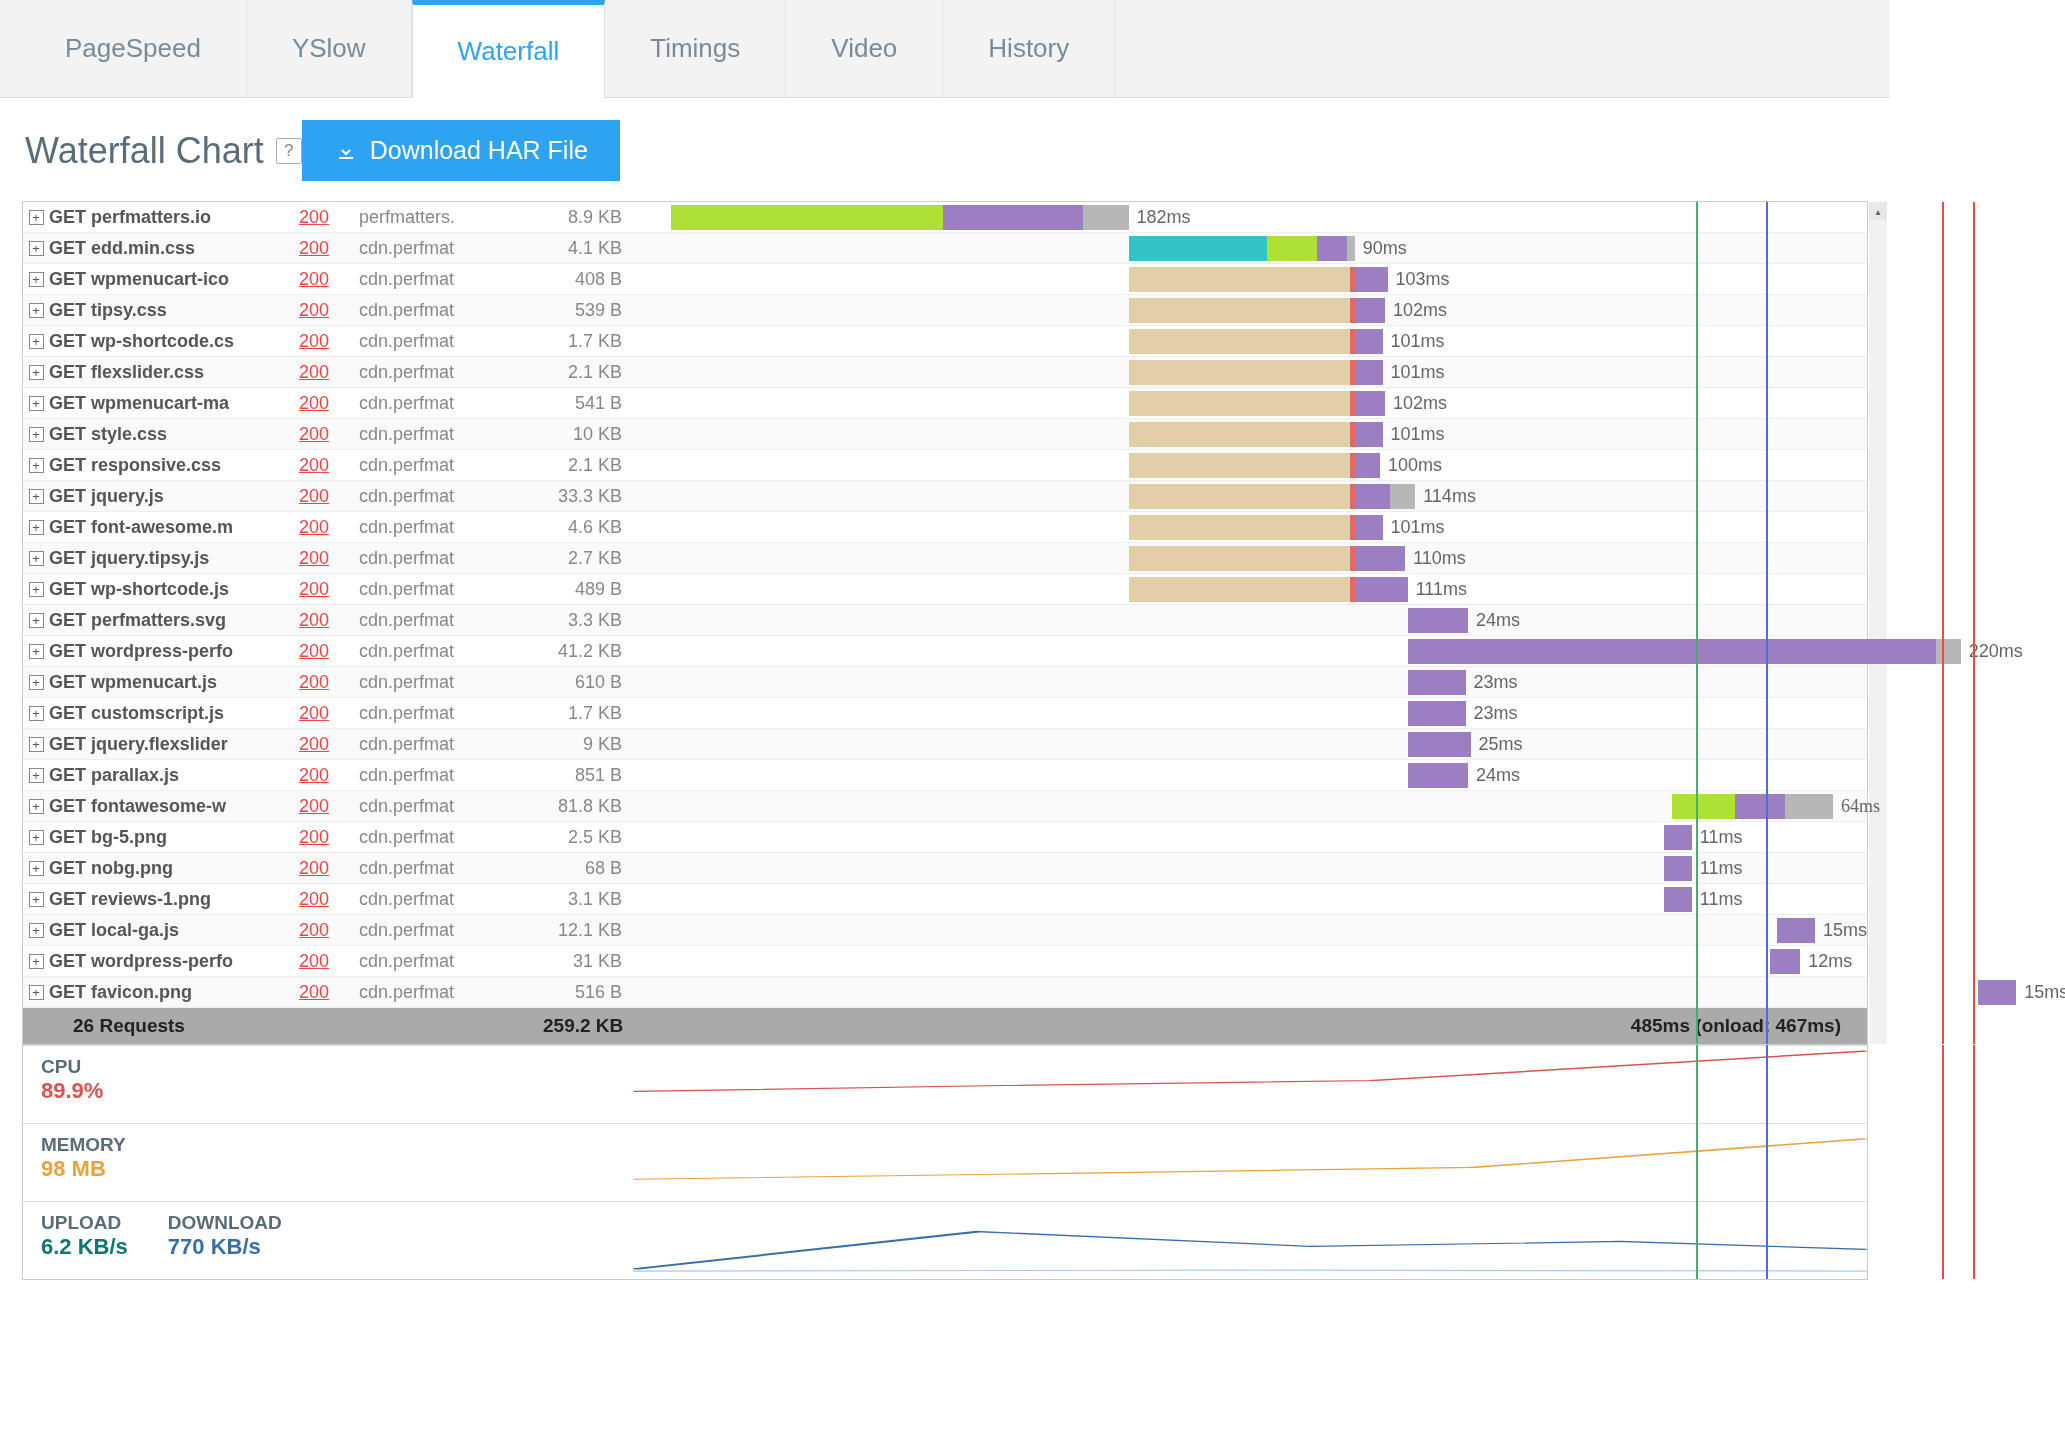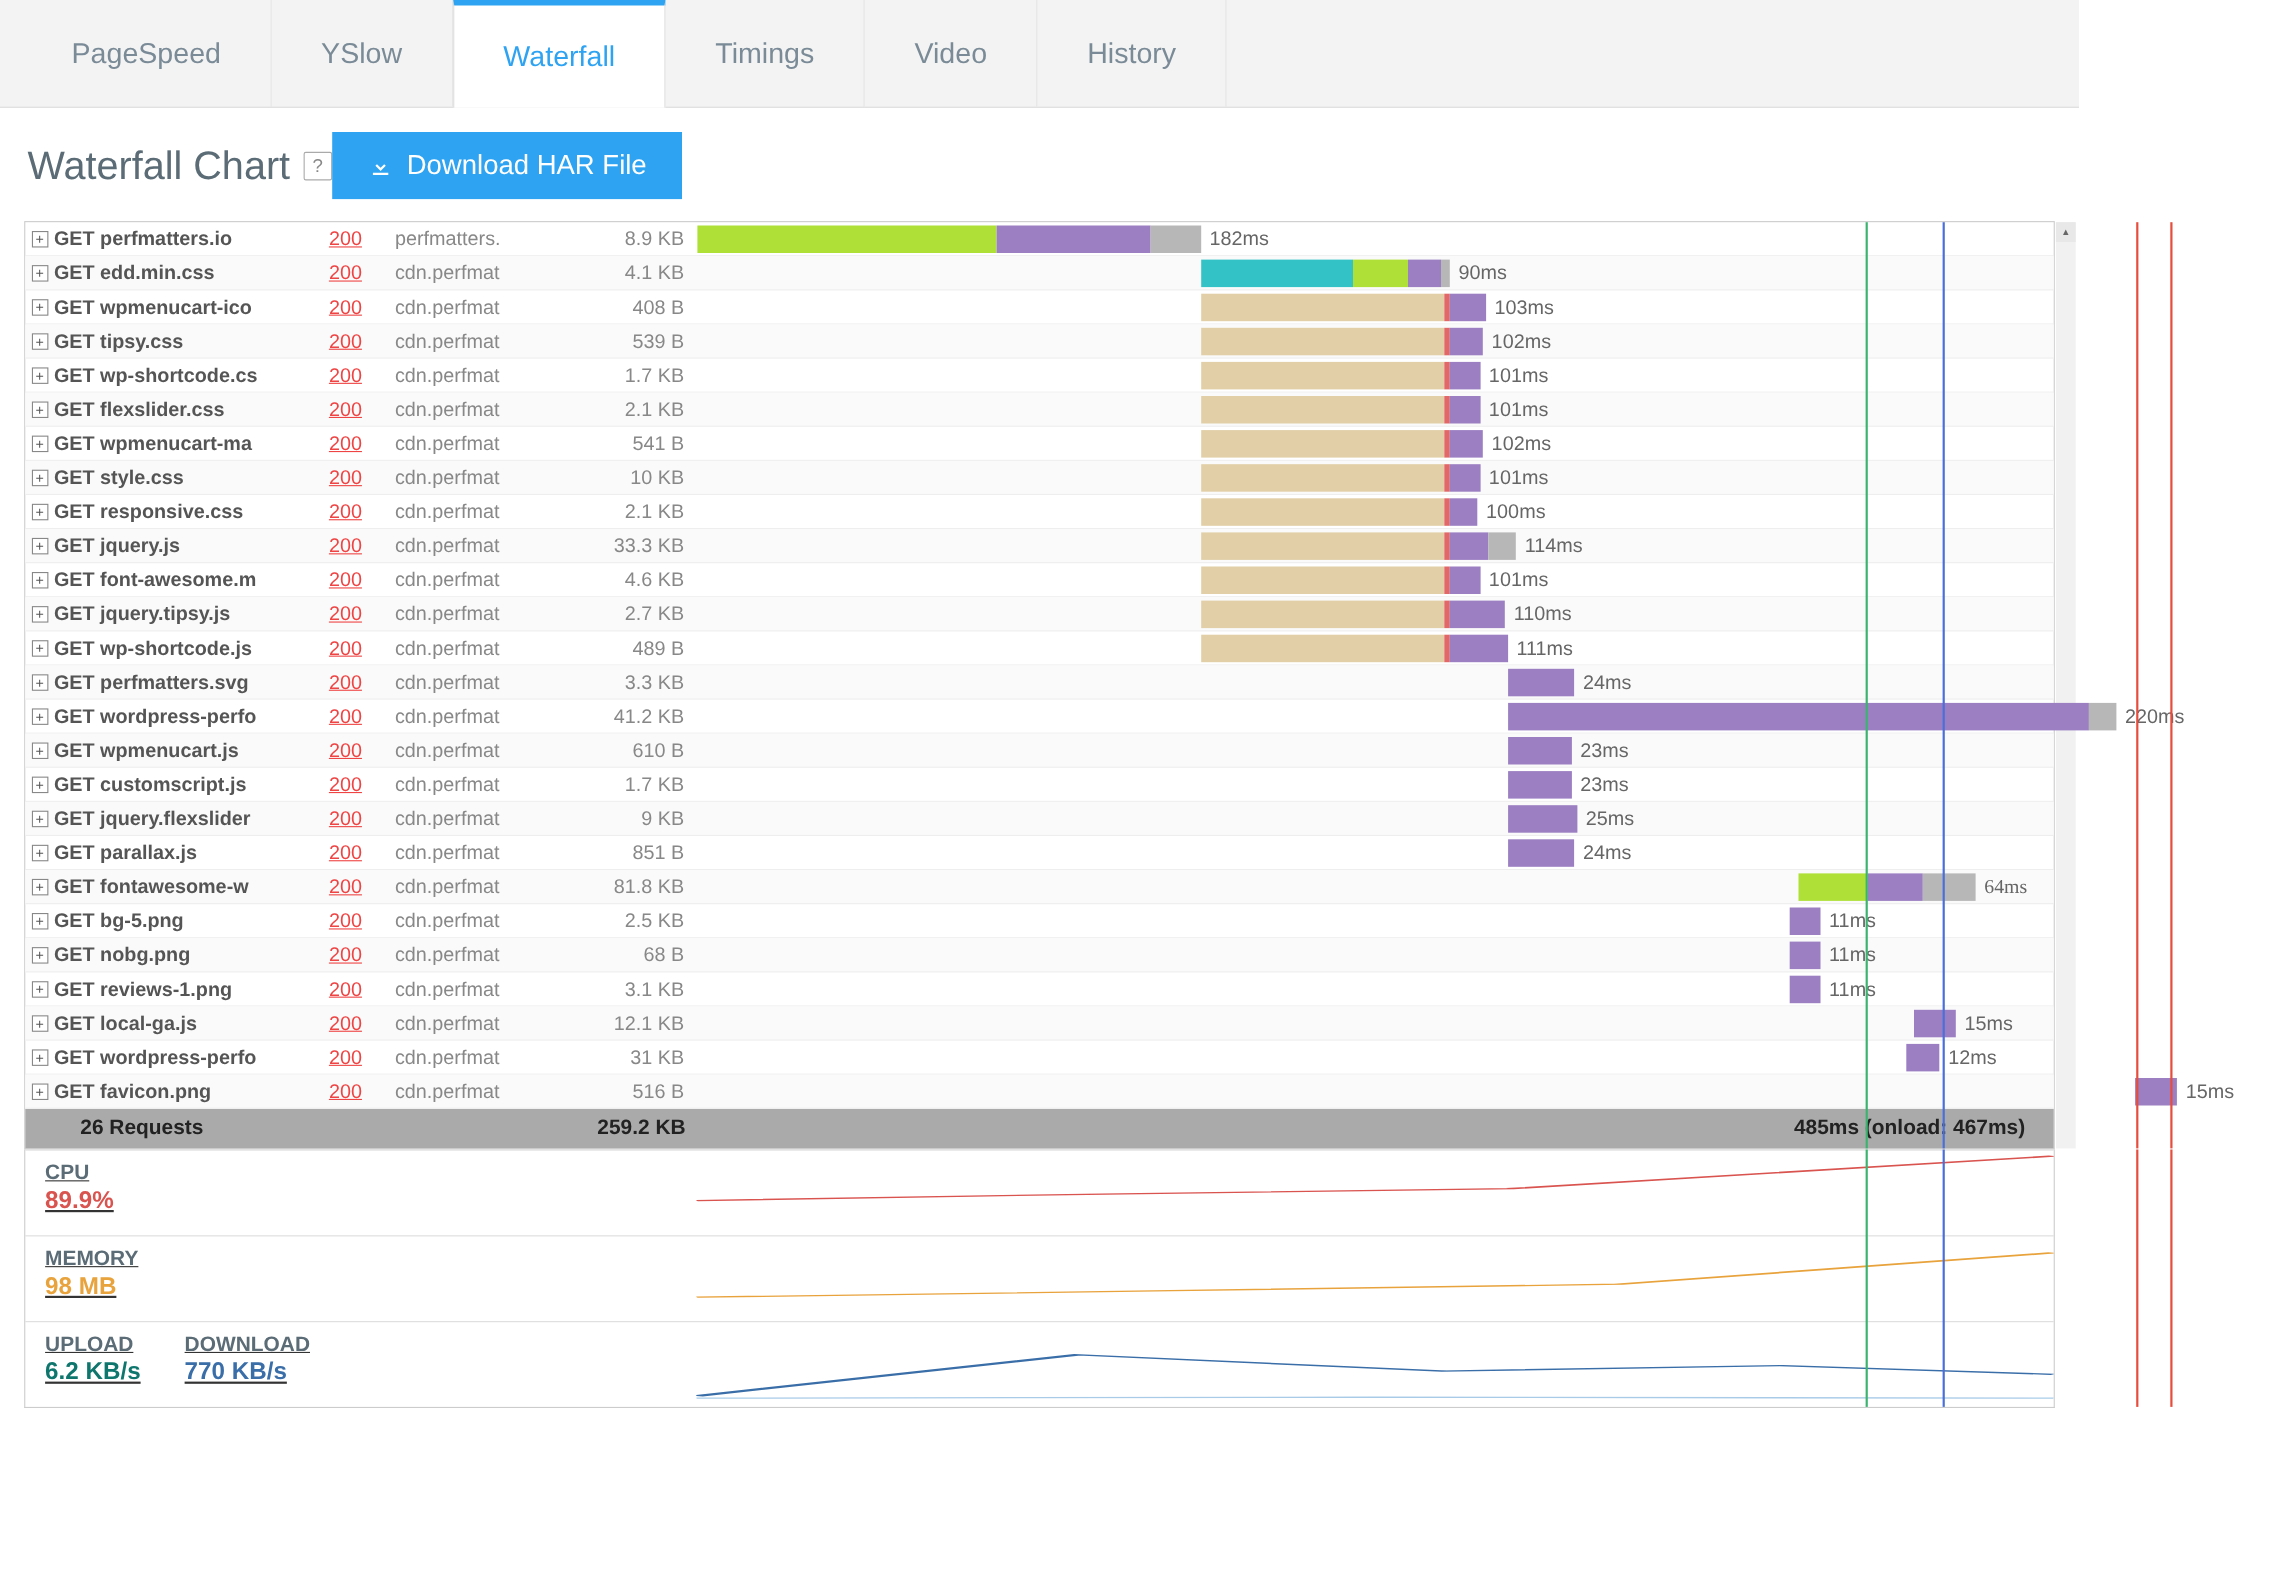--- a/index.html
+++ b/index.html
@@ -26,21 +26,21 @@
 
 .rows { }
 .row { display: flex; height: 31px; align-items: center; border-bottom: 1px solid #eee; font-size: 18px; position:relative;}
 .row:nth-child(even){ background:#fafafa;}
 .expand-cell { width: 26px; display:flex; justify-content:center;}
 .expand-icon { width:15px; height:15px; border:1px solid #888; display:inline-flex; align-items:center; justify-content:center; font-size:13px; line-height:1; color:#555; cursor:pointer; background:#fff;}
 .name-cell { width: 250px; font-weight:700; color:#555; white-space:nowrap; overflow:hidden; text-overflow:clip; padding-right:4px;}
 .status-cell { width: 60px; color:#ef4444;text-decoration:underline;}
 .domain-cell { width: 165px; color:#888; white-space:nowrap; overflow:hidden;}
 .size-cell { width: 110px; color:#888; text-align:right; padding-right:12px;}
-.timeline-cell { flex: 1; position: relative; height: 100%; }
+.timeline-cell { flex: 1; position: relative; height: 100%; margin-left: 37px; }
 
 
 .bar-wrap { position: absolute; top: 3px; height: 25px; display:flex; align-items:center;}
 .seg { height: 25px; }
 .seg.dns { background:#33c3c7;}
 .seg.connect { background:#aee038;}
 .seg.send { background:#e2cfa7;}
 .seg.wait { background:#9b7fc2;}
 .seg.receive { background:#b7b7b7;}
 .seg.ssl { background:#e26868;}
@@ -54,21 +54,21 @@
 
 
 .summary-row { background:#aaa; color:#222; font-weight:700; display:flex; height:36px; align-items:center; font-size:19px; padding:0 10px; justify-content:space-between;}
 .summary-left { padding-left: 40px;}
 .summary-mid { }
 .summary-right { padding-right: 16px;}
 
 
 .perf { margin: 0 22px; border-left:1px solid #ccc; border-right:1px solid #ccc; border-bottom:1px solid #ccc;}
 .perf-row { display:flex; border-top:1px solid #ddd; height: 78px; position:relative;}
-.perf-label { width: 610px; padding: 10px 0 0 18px; font-size:19px; font-weight:700;text-decoration:underline;}
+.perf-label { width: 610px; padding: 10px 0 0 18px; font-size:19px; font-weight:700;}
 .perf-label .lbl { color:#5b6c77; }
 .perf-label .val { font-size:22px; }
 .perf-label .val.cpu { color:#d9534f;}
 .perf-label .val.mem { color:#e8a33d;}
 .perf-label .val.up { color:#0f766e;}
 .perf-label .val.down { color:#3a6ea8;}
 .perf-chart { flex:1; position:relative;}
 .perf-chart svg { position:absolute; inset:0; width:100%; height:100%;}
 .perf-label-net { display:flex; gap: 40px;}
 .perf-label-net > div { }

